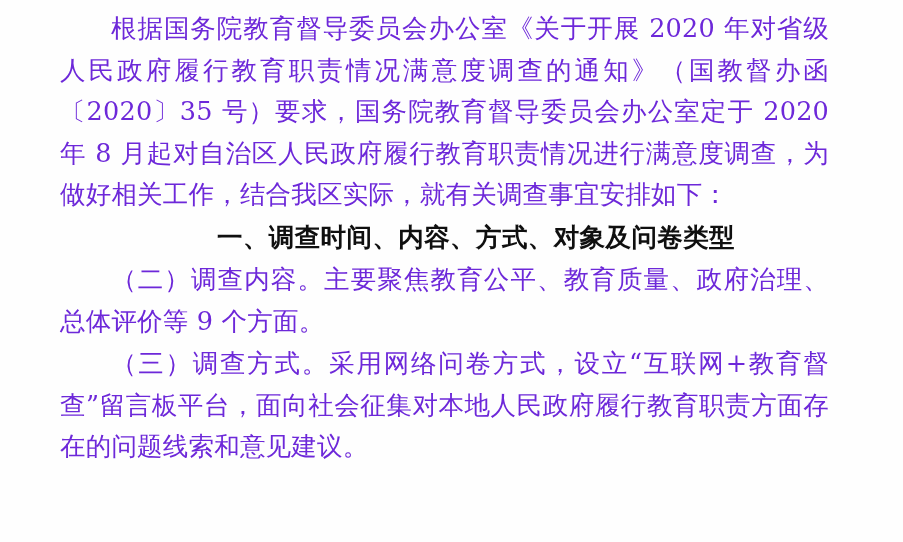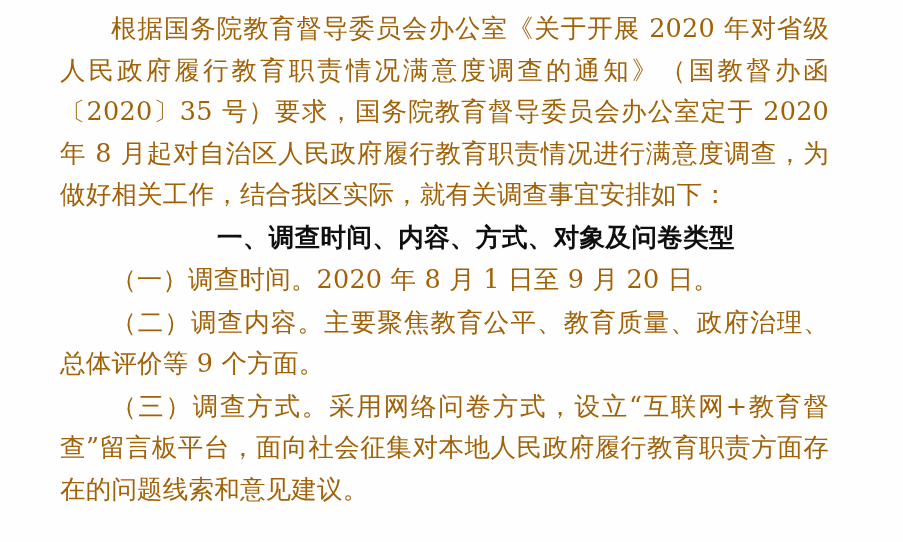--- a/index.html
+++ b/index.html
@@ -26,21 +26,21 @@
     padding: 8px 62px 0 60px;
   }
   p.para {
     margin: 0 12px 1px 0;
     font-size: 25.5px;
     line-height: 41.5px;
     text-align: justify;
     text-justify: inter-ideograph;
     letter-spacing: 0.2px;
     text-indent: 0;
-    color: #a16207;
+    color: #6d28d9;
     font-weight: 400;
   }
   p.para.indent2 {
     text-indent: 51px;
   }
   p.heading {
     margin: 0 0 1px 0;
     font-size: 25.5px;
     line-height: 41.5px;
     text-indent: 51px;
@@ -53,20 +53,19 @@
 </head>
 <body>
 
 <div class="page">
   <div class="doc-body">
 
     <p class="para indent2">根据国务院教育督导委员会办公室《关于开展 2020 年对省级人民政府履行教育职责情况满意度调查的通知》（国教督办函〔2020〕35 号）要求，国务院教育督导委员会办公室定于 2020 年 8 月起对自治区人民政府履行教育职责情况进行满意度调查，为做好相关工作，结合我区实际，就有关调查事宜安排如下：</p>
 
     <p class="heading">一、调查时间、内容、方式、对象及问卷类型</p>
 
-    <p class="para indent2">（一）调查时间。2020 年 8 月 1 日至 9 月 20 日。</p>
 
     <p class="para indent2">（二）调查内容。主要聚焦教育公平、教育质量、政府治理、总体评价等 9 个方面。</p>
 
     <p class="para indent2">（三）调查方式。采用网络问卷方式，设立“互联网+教育督查”留言板平台，面向社会征集对本地人民政府履行教育职责方面存在的问题线索和意见建议。</p>
 
   </div>
 </div>
 
 </body></html>

